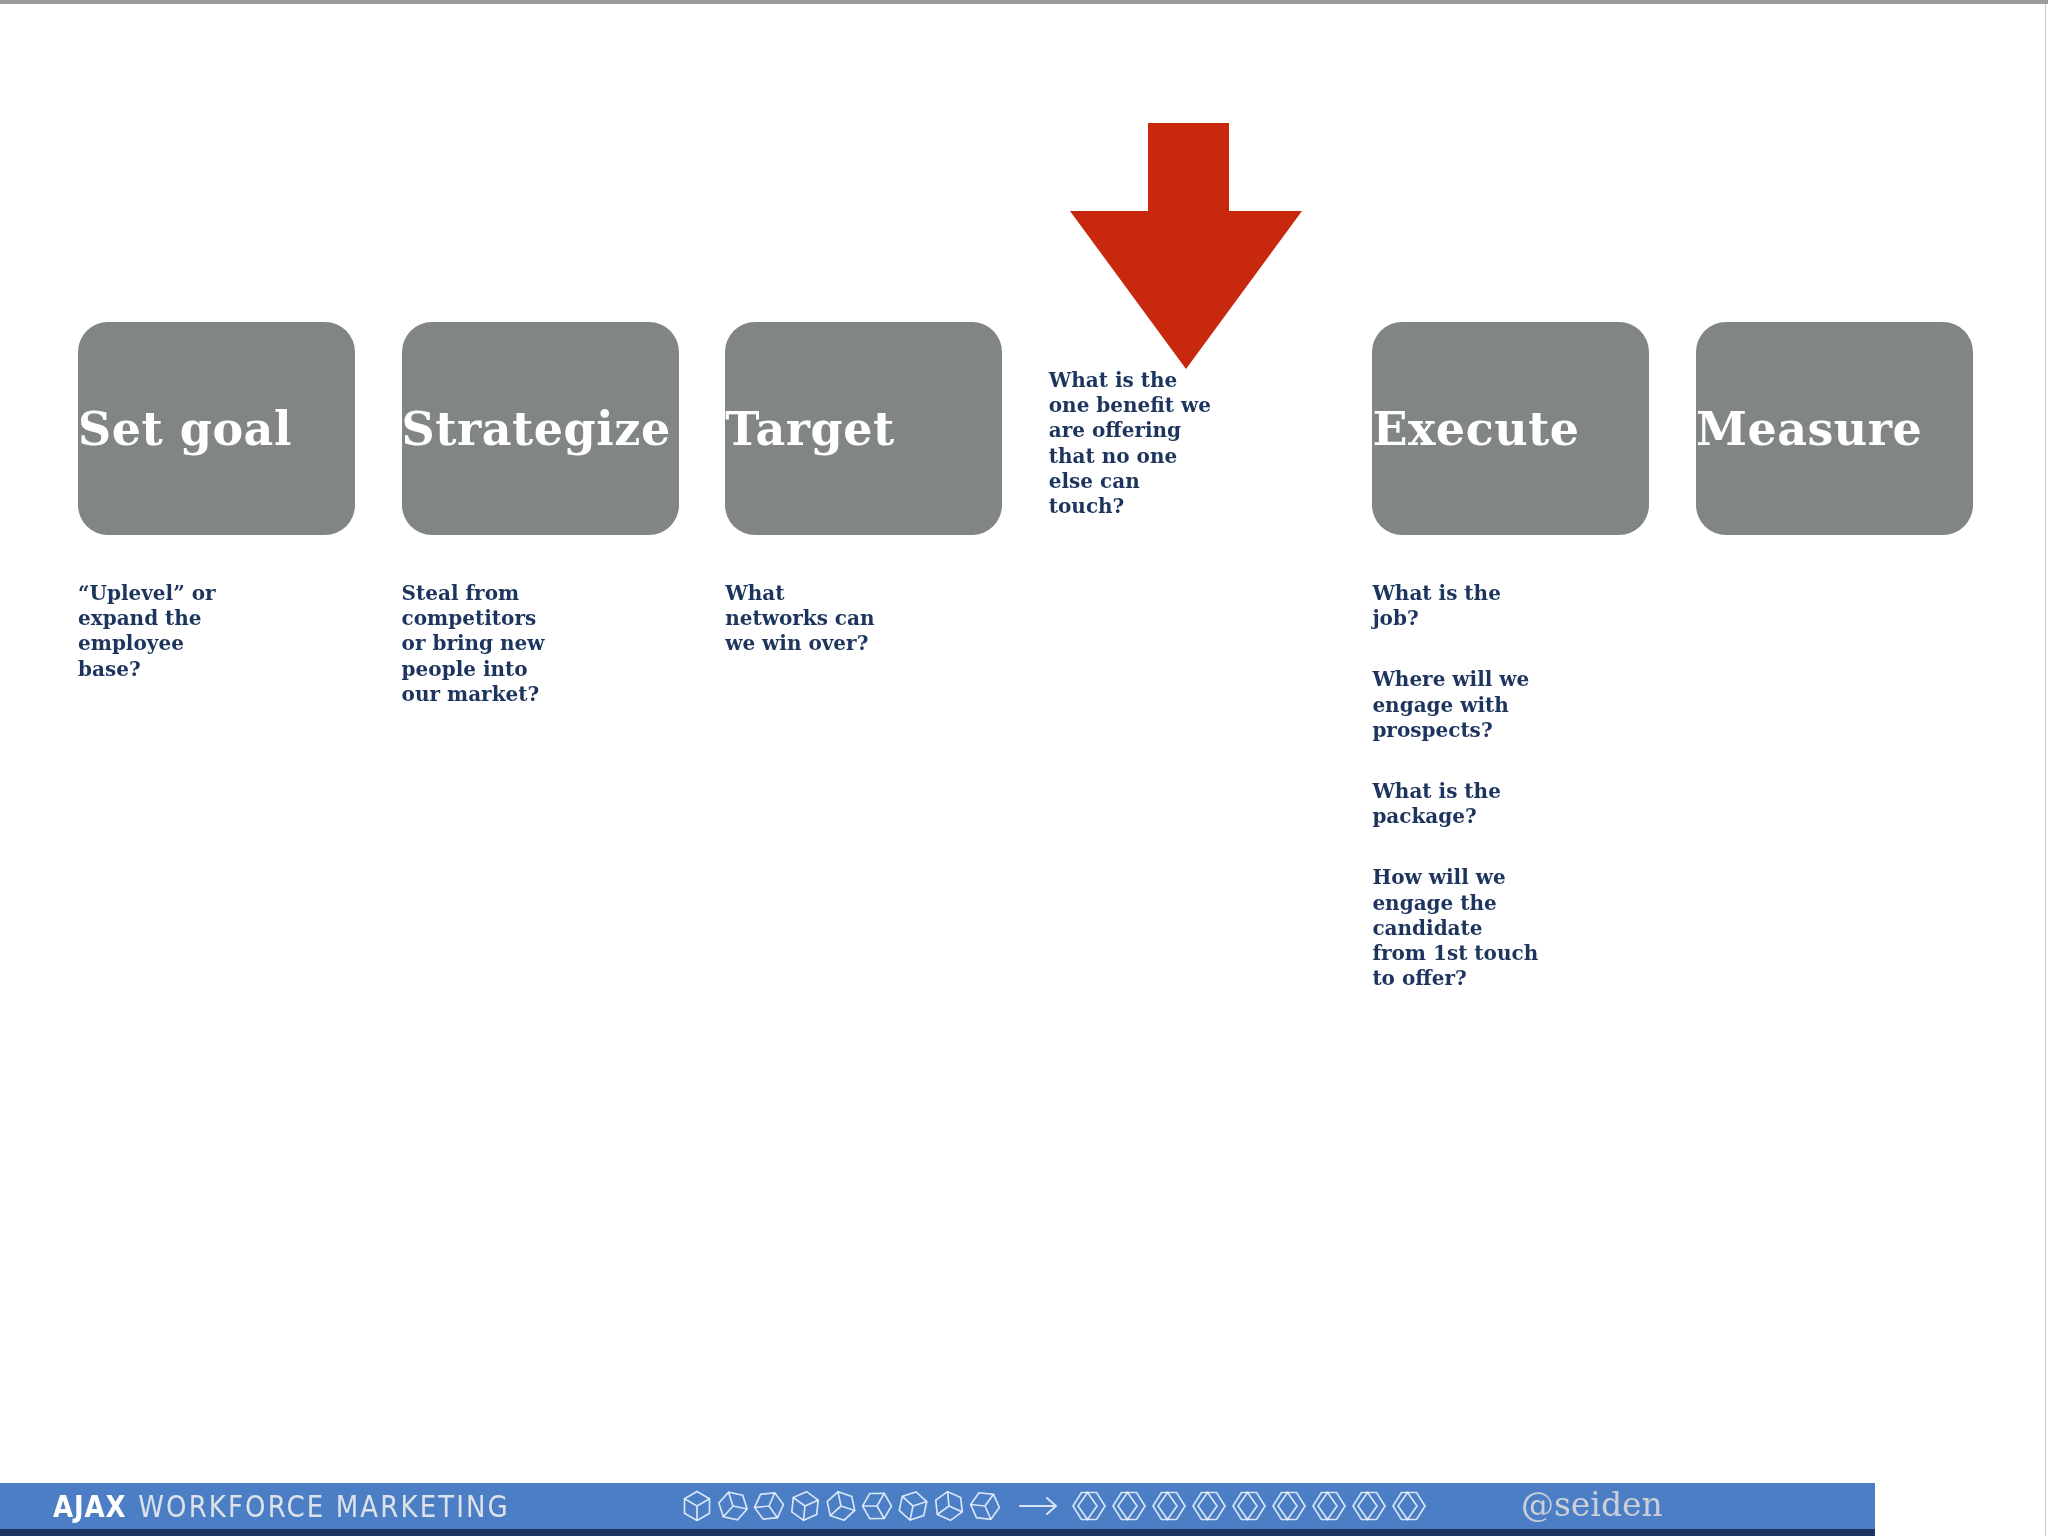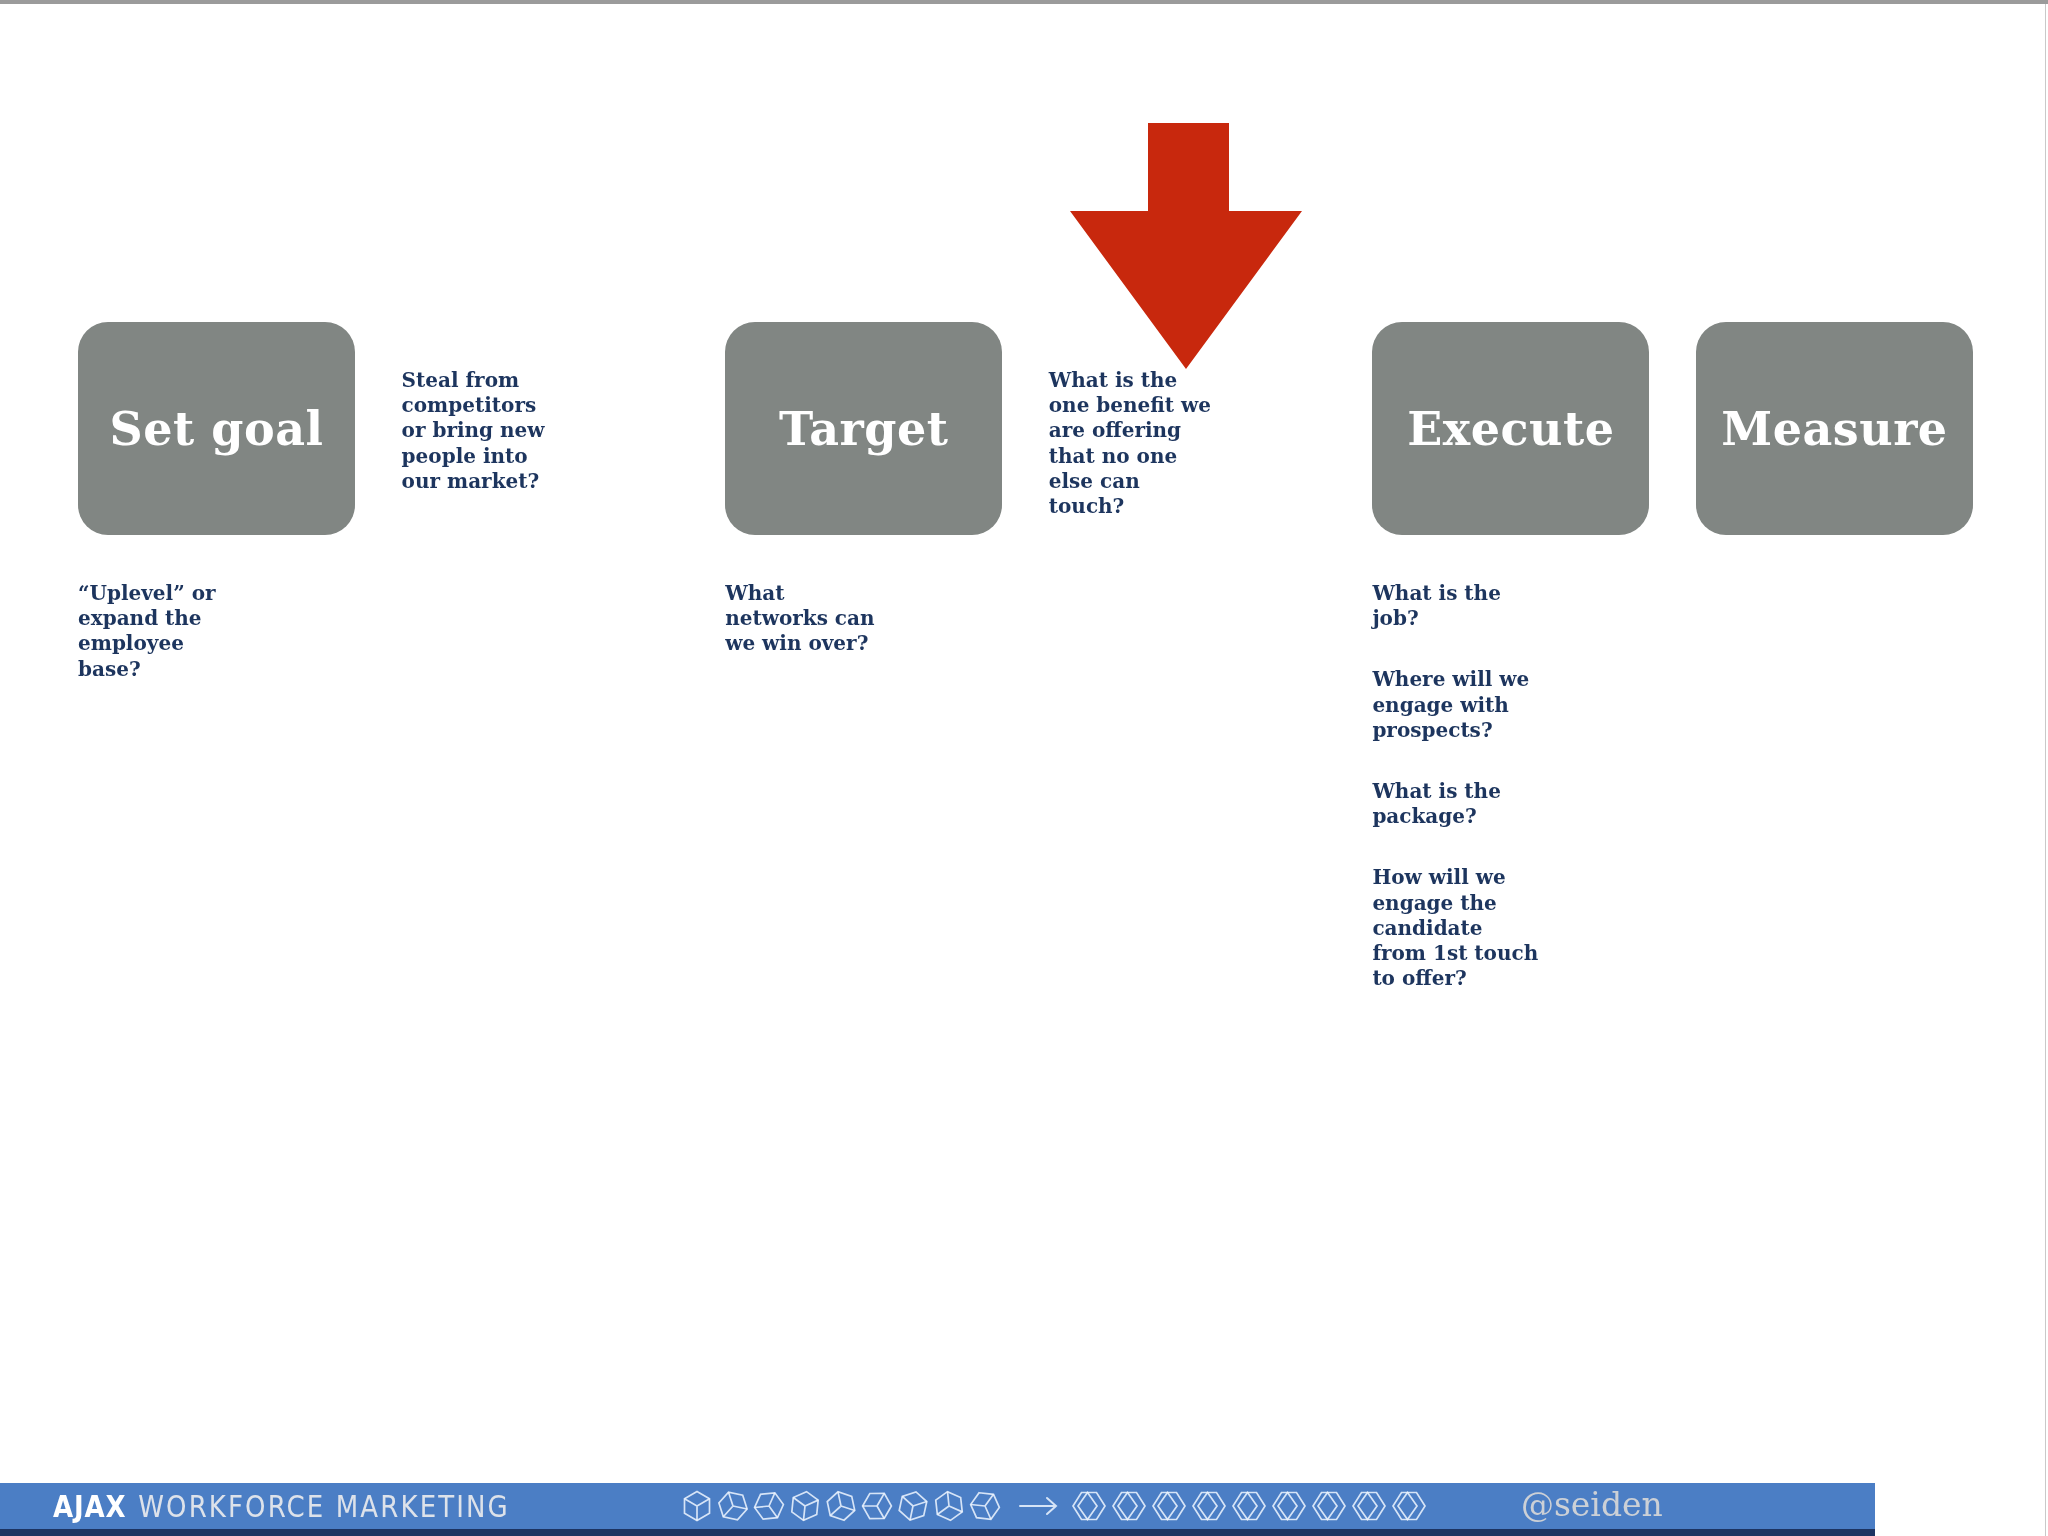--- a/index.html
+++ b/index.html
@@ -21,21 +21,21 @@
   
   .steps-row{
     position:absolute;left:0;top:318px;width:2048px;
     padding:0 75px 0 78px;box-sizing:border-box;
     display:flex;justify-content:space-between;
   }
   .step{width:277px;flex:0 0 277px;}
   .step-box{
     height:213px;border-radius:30px;
     background:var(--box_gray,#818683);
-    display:flex;align-items:center;justify-content:center;
+    display:flex;align-items:center;
     color:#ffffff;font-size:46px;font-weight:700;
     letter-spacing:0.5px;
   }
   .step-desc{
     margin-top:46px;
     color:var(--text_navy,#1d355e);
     font-size:20px;line-height:1.26;font-weight:700;
   }
   .step-desc p{margin:0 0 36px 0;white-space:pre-line;}
   .step-desc p:last-child{margin-bottom:0;}
@@ -84,20 +84,23 @@
           <span>Set goal</span>
         </div>
         <div class="step-desc">
           <p>“Uplevel” or
 expand the
 employee
 base?</p>
         </div>
       </div>
       <div class="step">
+        <div class="step-box">
+          <span>Strategize</span>
+        </div>
         <div class="step-desc">
           <p>Steal from
 competitors
 or bring new
 people into
 our market?</p>
         </div>
       </div>
       <div class="step">
         <div class="step-box">

